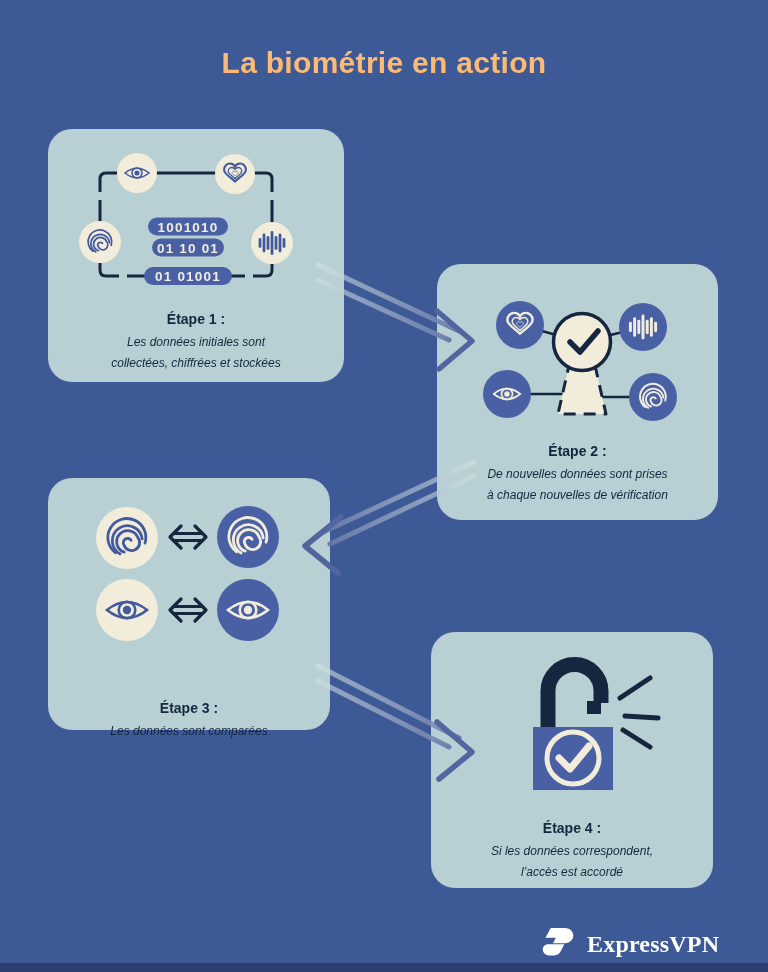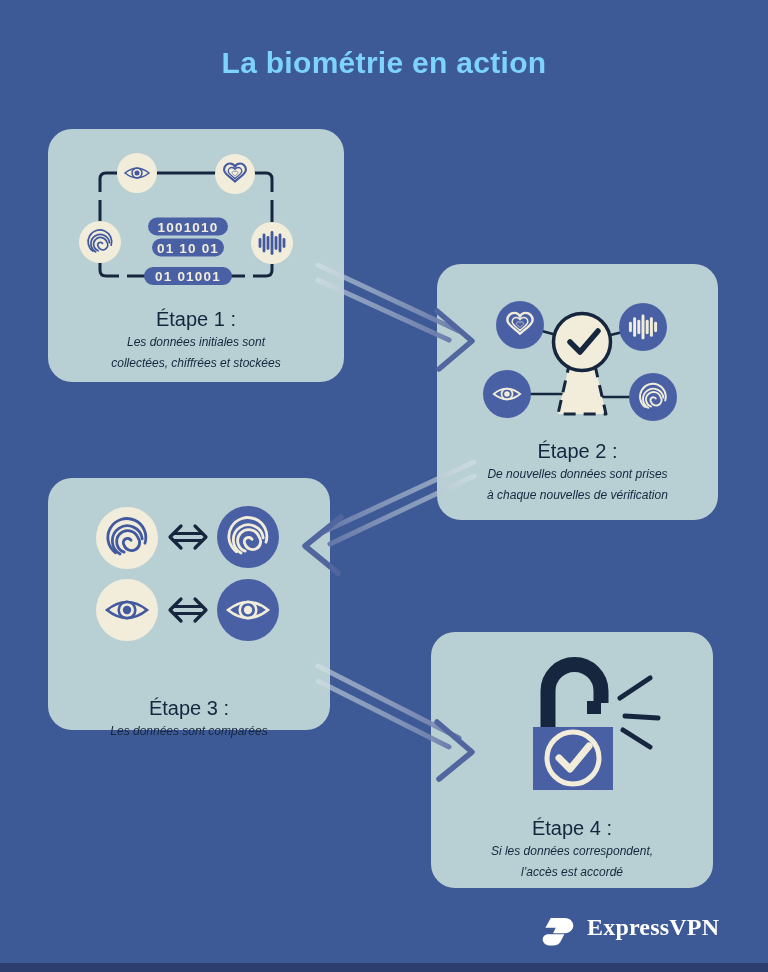--- a/index.html
+++ b/index.html
@@ -3,38 +3,38 @@
 <meta charset="utf-8">
 <style>
   html,body{margin:0;padding:0;background:#2b3a63;}
   .canvas{
     position:relative;width:768px;height:972px;overflow:hidden;
     background:#3E5A96;
     font-family:"Liberation Sans",sans-serif;
   }
   .page-title{
     position:absolute;top:46px;left:0;width:100%;text-align:center;
-    font-size:30px;font-weight:700;color:#7dd3fc;letter-spacing:.3px;
+    font-size:30px;font-weight:700;color:#fdba74;letter-spacing:.3px;
   }
   .card{
     position:absolute;background:#B8D0D3;border-radius:24px;
   }
   .card .graphic{position:absolute;top:0;left:0;display:block;}
   .card-text{
     position:absolute;left:0;right:0;text-align:center;color:#15263F;
   }
-  .card-label{font-size:20px;font-weight:400;line-height:22px;margin-bottom:2px;}
+  .card-label{font-size:14px;font-weight:700;line-height:22px;margin-bottom:2px;}
   .card-line{font-size:12px;line-height:20.5px;white-space:nowrap;font-style:italic;}
   .arrows{position:absolute;left:0;top:0;pointer-events:none;}
   .footer-bar{
     position:absolute;left:0;bottom:0;width:100%;height:9px;background:#2C3E6D;
   }
   .logo{
     position:absolute;left:540px;top:914px;height:44px;
-    display:flex;align-items:flex-start;gap:11px;
+    display:flex;align-items:flex-end;gap:11px;
   }
   .logo-text{
     font-family:"Liberation Serif",serif;font-size:24px;font-weight:600;
     color:#ffffff;letter-spacing:.2px;
   }
   .pill-text{
     font-family:"Liberation Sans",sans-serif;font-size:13.5px;font-weight:700;
     fill:#F2EDDA;letter-spacing:1.2px;text-anchor:middle;
   }
 </style>

